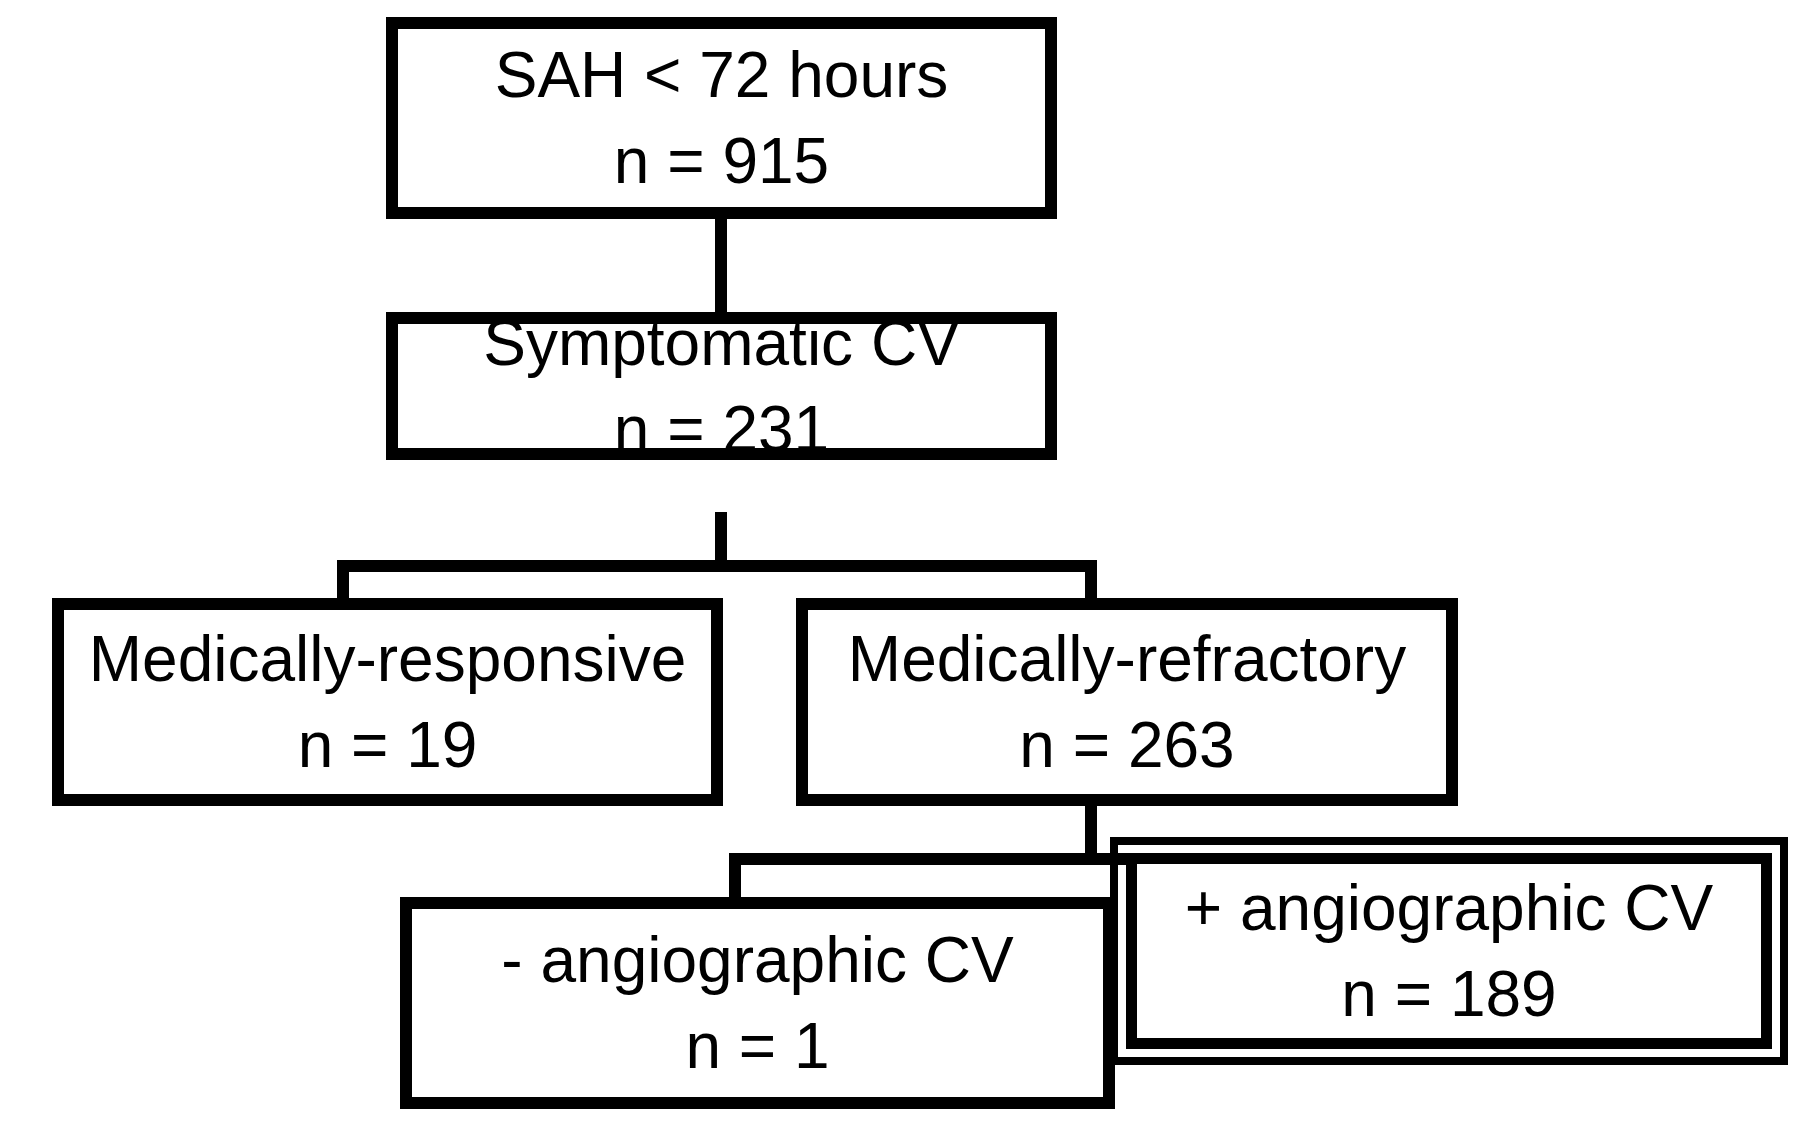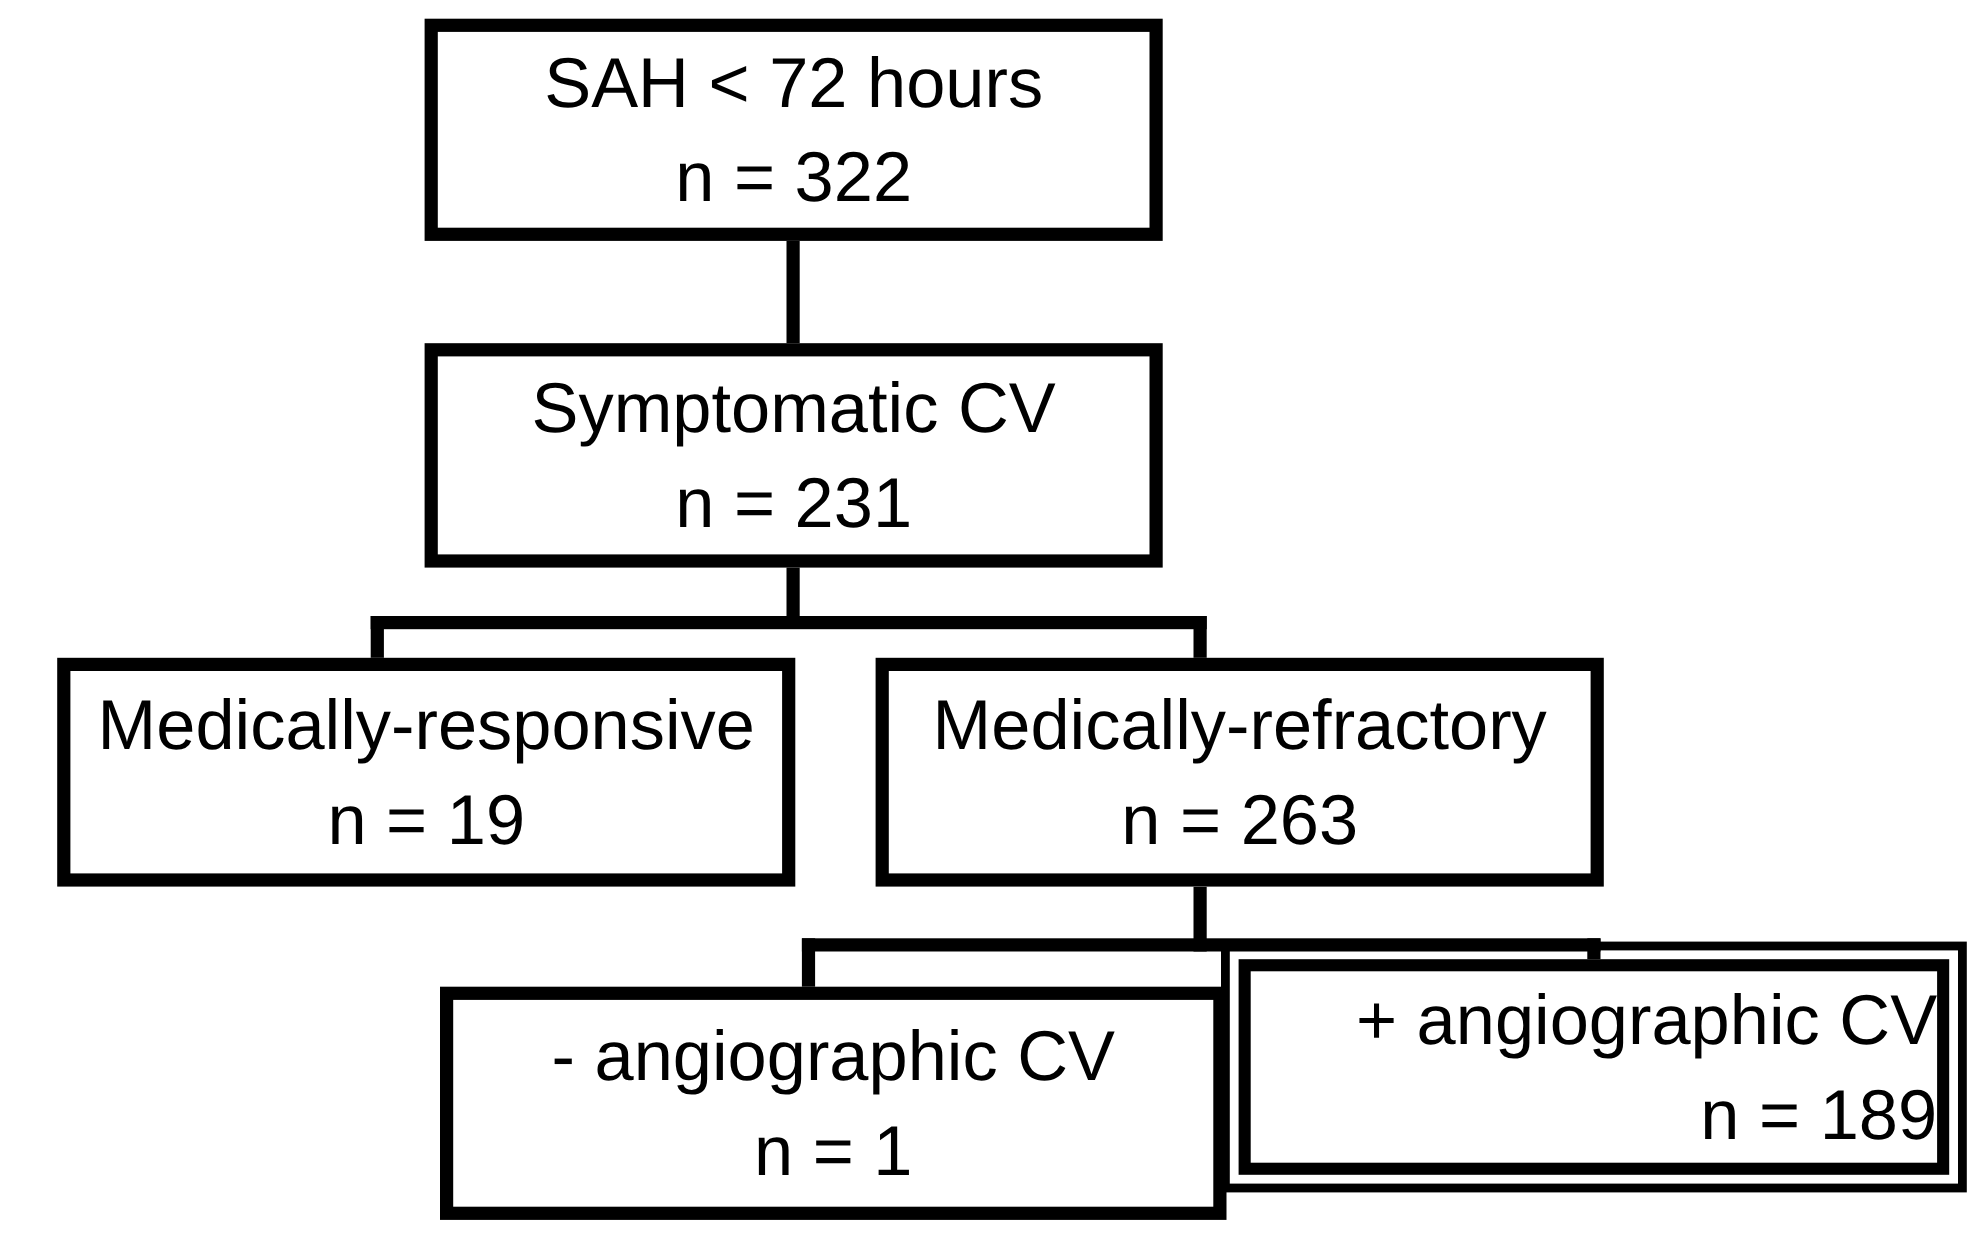--- a/index.html
+++ b/index.html
@@ -35,25 +35,25 @@
     outline: 8px solid #000000;
     outline-offset: 8px;
   }
   .connector {
     position: absolute;
     background: #000000;
   }
 
   
   .n-sah        { left: 386px;  top: 17px;  width: 671px; height: 202px; }
-  .n-symptomatic{ left: 386px;  top: 312px; width: 671px; height: 204px; }
+  .n-symptomatic{ left: 386px;  top: 312px; width: 671px; height: 148px; }
   .n-responsive { left: 8px;    top: 598px; width: 671px; height: 208px; margin-left: 44px; }
   .n-refractory { left: 796px;  top: 598px; width: 662px; height: 208px; }
   .n-angio-neg  { left: 400px;  top: 897px; width: 715px; height: 212px; }
-  .n-angio-pos  { left: 1126px; top: 872px; width: 646px; height: 196px; align-items: flex-end; }
+  .n-angio-pos  { left: 1126px; top: 853px; width: 646px; height: 196px; }
 
   
   .c1 { left: 715px;  top: 219px; width: 12px;  height: 96px; }
   .c2 { left: 715px;  top: 512px; width: 12px;  height: 52px; }
   .c3 { left: 337px;  top: 560px; width: 760px; height: 12px; }
   .c4 { left: 337px;  top: 560px; width: 12px;  height: 48px; }
   .c5 { left: 1085px; top: 560px; width: 12px;  height: 48px; }
   .c6 { left: 1085px; top: 806px; width: 12px;  height: 59px; }
   .c7 { left: 729px;  top: 853px; width: 726px; height: 12px; }
   .c8 { left: 729px;  top: 853px; width: 12px;  height: 54px; }
@@ -69,21 +69,21 @@
   <div class="connector c3"></div>
   <div class="connector c4"></div>
   <div class="connector c5"></div>
   <div class="connector c6"></div>
   <div class="connector c7"></div>
   <div class="connector c8"></div>
   <div class="connector c9"></div>
 
   <div class="node n-sah">
     <div>SAH &lt; 72 hours</div>
-    <div>n = 322</div>
+    <div>n = 915</div>
   </div>
 
   <div class="node n-symptomatic">
     <div>Symptomatic CV</div>
     <div>n = 231</div>
   </div>
 
   <div class="node n-responsive">
     <div>Medically-responsive</div>
     <div>n = 19</div>

